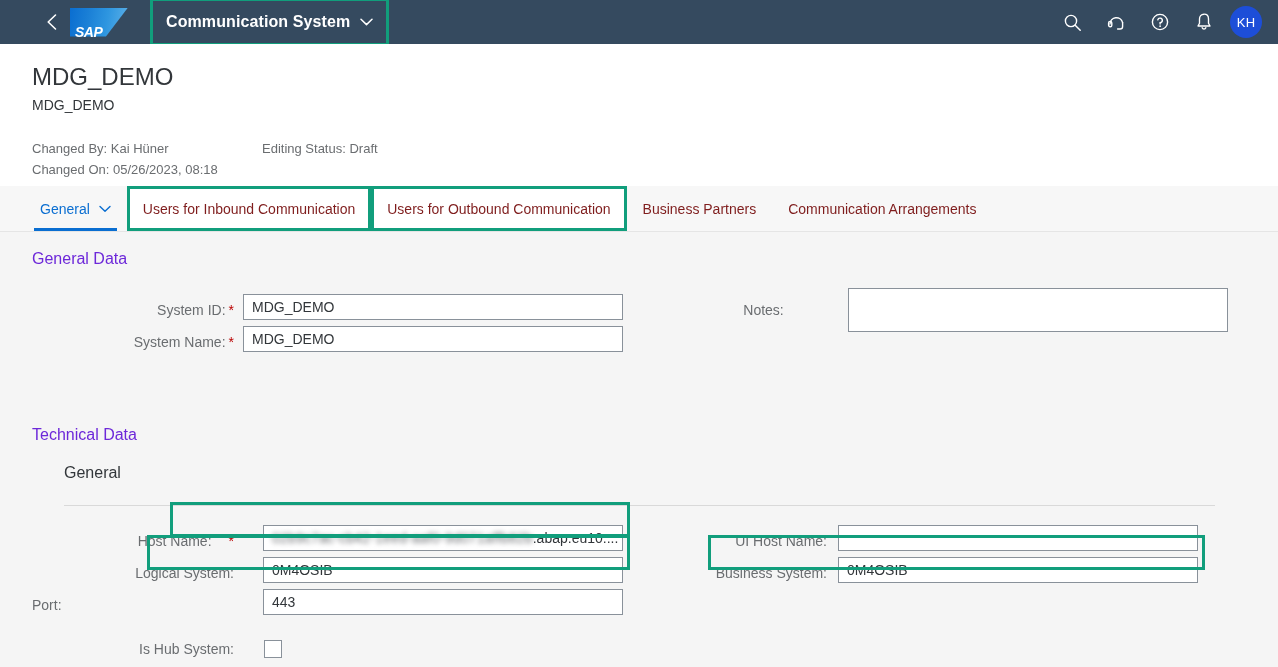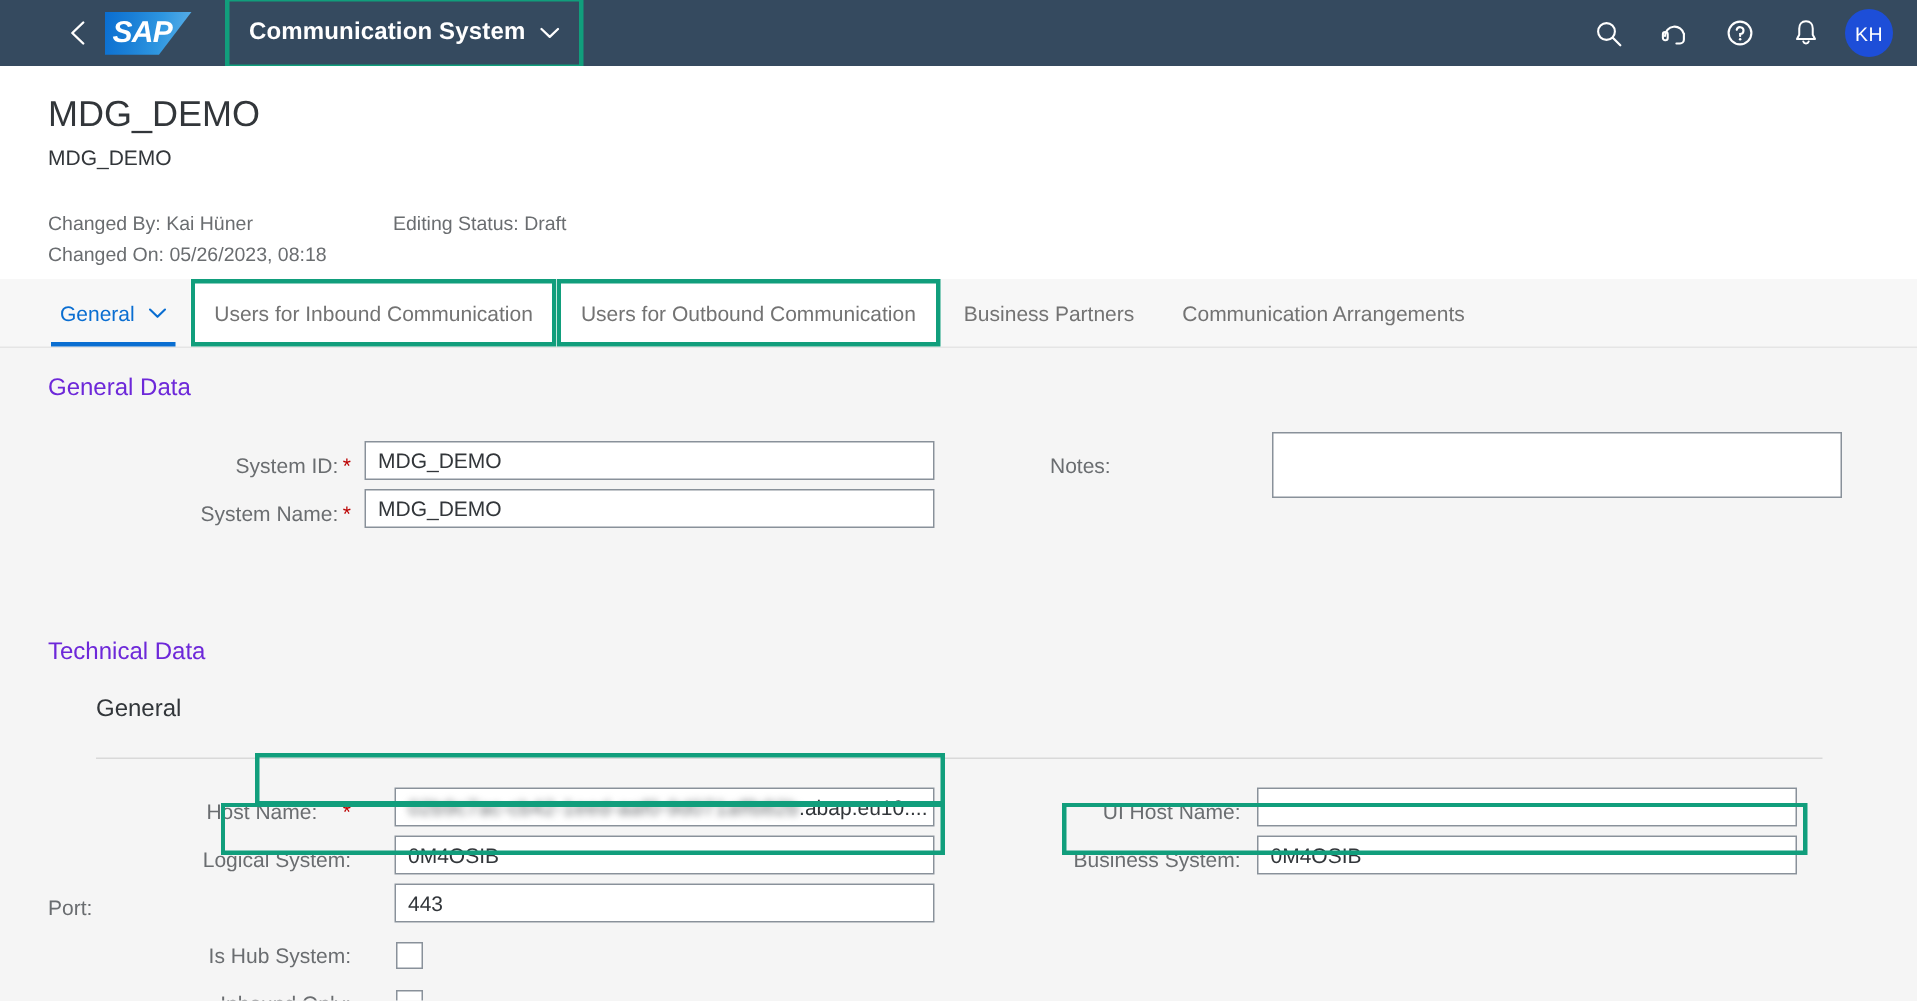--- a/index.html
+++ b/index.html
@@ -33,23 +33,23 @@
     margin-left: 0px;
     display: block;
   }
   .sap-logo .body {
     position: absolute; left:0; top:0;
     width: 58px; height: 29px;
     background: linear-gradient(100deg, #0a6ed1 0%, #1a7fd6 30%, #2e96e0 62%, #5fb2e8 100%);
     clip-path: polygon(0 0, 100% 0, 62% 100%, 0 100%);
   }
   .sap-logo .txt {
-    position: absolute; left: 5px; top: 3px;
+    position: absolute; left: 5px; top: 16px;
     color: #ffffff;
-    font-size: 20px;
+    font-size: 14px;
     font-weight: bold;
     font-style: italic;
     letter-spacing: -0.5px;
     font-family: "Liberation Sans", sans-serif;
   }
 
   .shell-title-wrap {
     margin-left: 22px;
     height: 48px;
     display: flex; align-items: center;
@@ -123,21 +123,21 @@
     width: 1278px; height: 46px;
     background: #f7f7f7;
     border-bottom: 1px solid #e5e5e5;
     display: flex; align-items: stretch;
     padding-left: 24px;
   }
   .tab {
     display: flex; align-items: center;
     padding: 0 16px;
     font-size: 14px;
-    color: #737373;
+    color: #7f1d1d;
     cursor: pointer;
     position: relative;
     white-space: nowrap;
   }
   .tab.selected {
     color: #0a6ed1;
   }
   .tab.selected::after {
     content: "";
     position: absolute;
@@ -340,21 +340,21 @@
 
   <div class="section-title">General Data</div>
 
   <div class="form-row" style="margin-top:24px;">
     <div class="fld" style="left:32px; width:210px; justify-content:flex-end;">
       <span class="fld-label" style="padding-right:2px;">System ID:</span>
       <span class="req" style="padding-right:8px;">*</span>
     </div>
     <div class="inp" style="left:243px; width:380px; position:absolute;">MDG_DEMO</div>
 
-    <div class="fld" style="left:700px; width:135px; justify-content:flex-start;">
+    <div class="fld" style="left:700px; width:135px; justify-content:center;">
       <span class="fld-label">Notes:</span>
     </div>
     <div class="inp tall" style="left:848px; width:380px; position:absolute; top:-6px;"></div>
   </div>
 
   <div class="form-row" style="margin-top:0px;">
     <div class="fld" style="left:32px; width:210px; justify-content:flex-end;">
       <span class="fld-label" style="padding-right:2px;">System Name:</span>
       <span class="req" style="padding-right:8px;">*</span>
     </div>
@@ -393,21 +393,21 @@
     <div class="inp" style="left:838px; width:360px; position:absolute;">0M4OSIB</div>
   </div>
 
   <div class="form-row" style="margin-top:0px;">
     <div class="fld" style="left:32px; width:210px; justify-content:flex-start;">
       <span class="fld-label">Port:</span>
     </div>
     <div class="inp" style="left:263px; width:360px; position:absolute;">443</div>
   </div>
 
-  <div class="form-row" style="margin-top:0px;">
+  <div class="form-row" style="margin-top:12px;">
     <div class="fld" style="left:32px; width:210px; justify-content:flex-end;">
       <span class="fld-label">Is Hub System:</span>
     </div>
     <div style="position:absolute; left:264px; top:7px;">
       <div class="cb"></div>
     </div>
   </div>
 
   <div class="form-row" style="margin-top:0px;">
     <div class="fld" style="left:32px; width:210px; justify-content:flex-end;">

